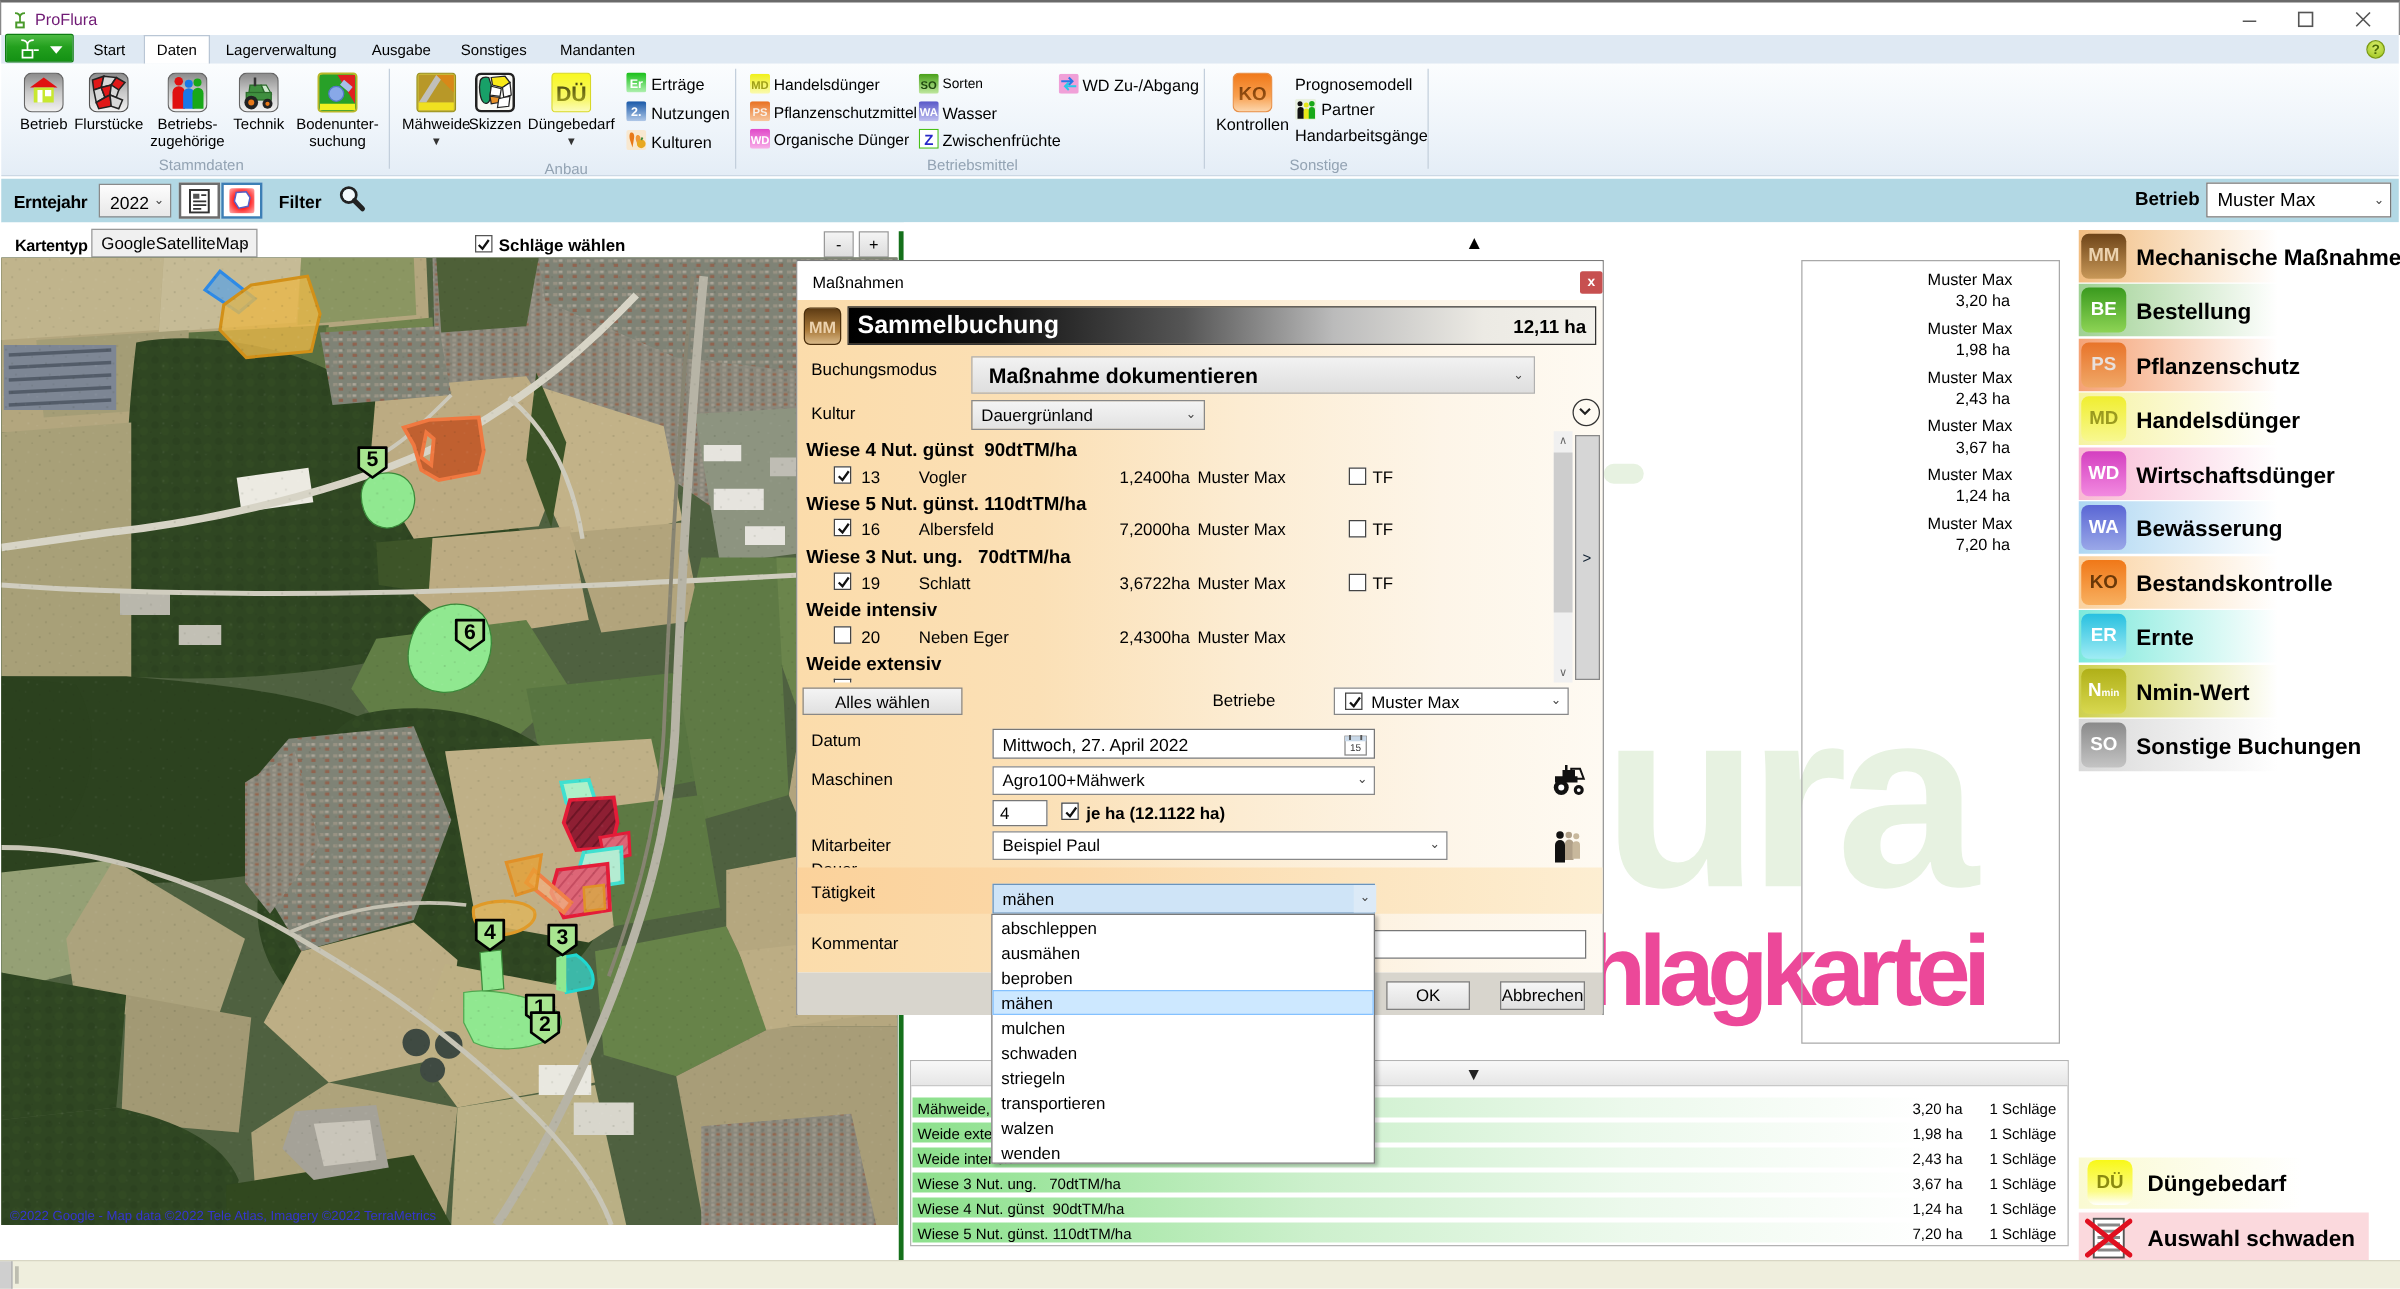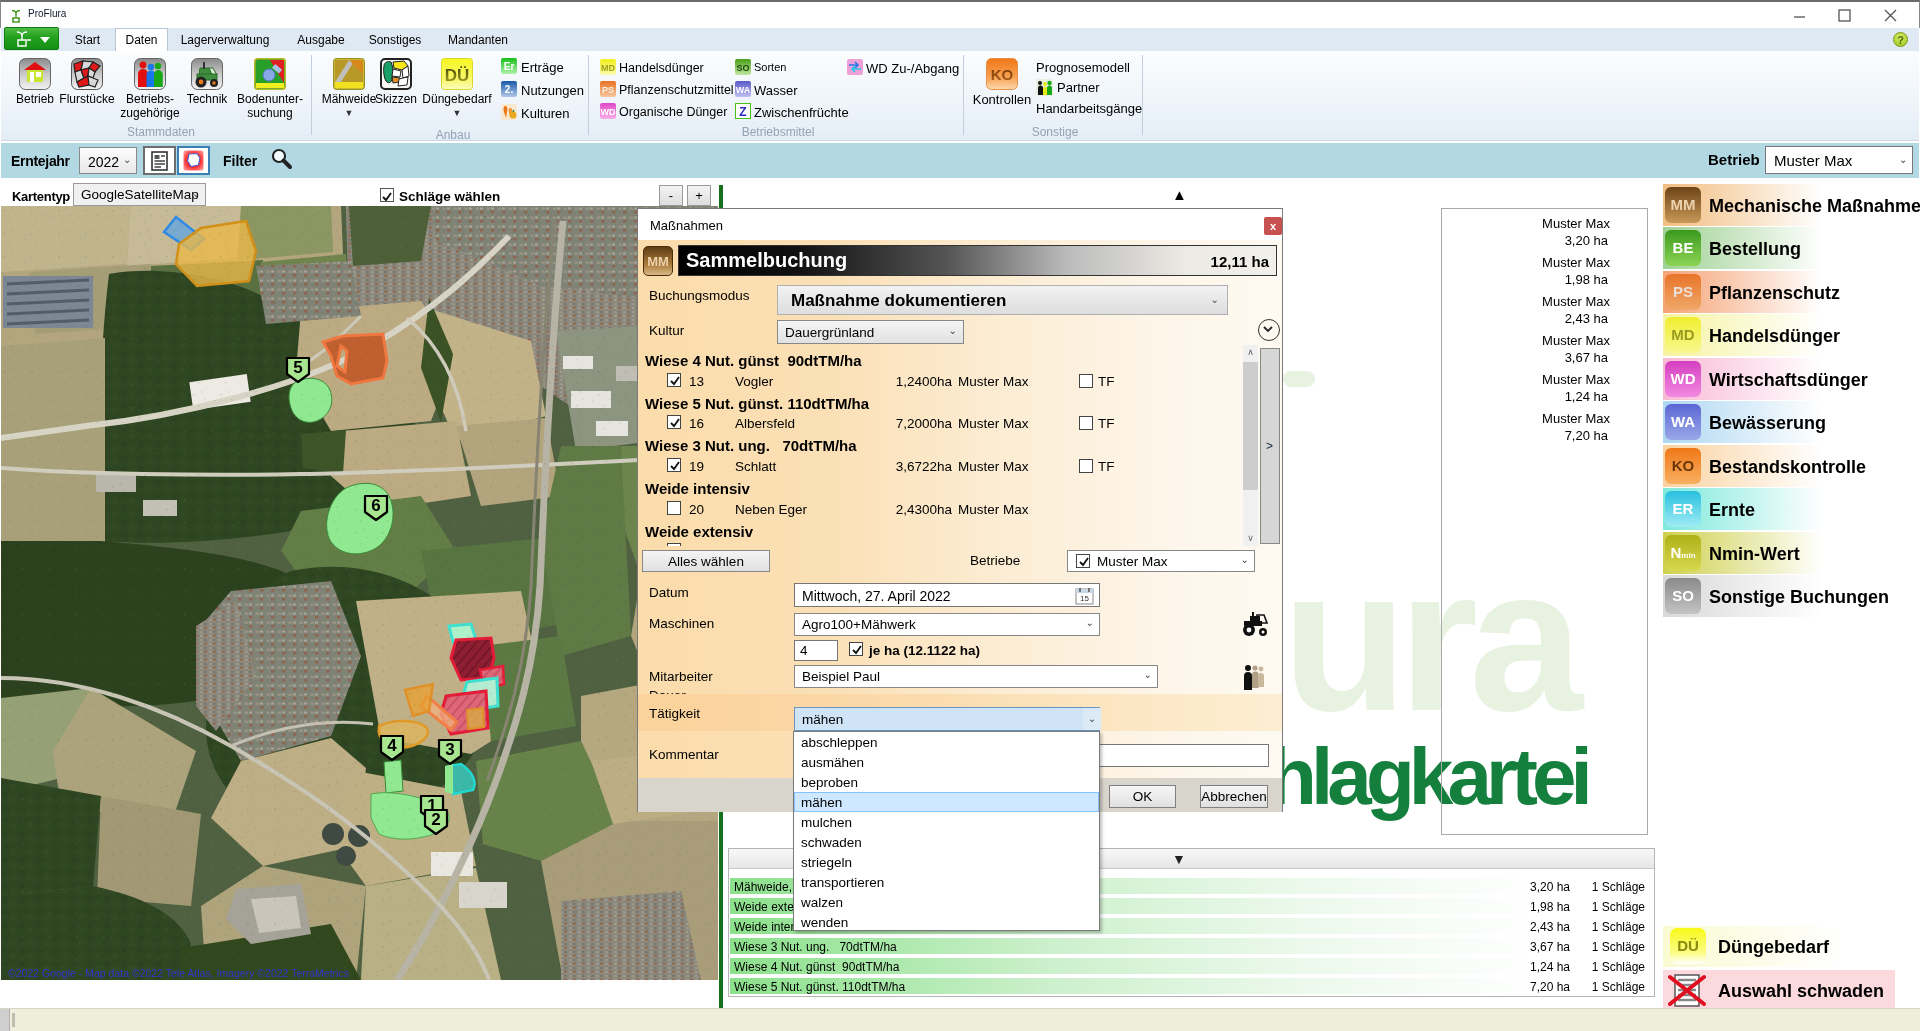--- a/index.html
+++ b/index.html
@@ -12,21 +12,21 @@
 </style>
 </head>
 <body>
 <div id="app">
 
 <div class="abs" style="left:0;top:0;width:1920px;height:28px;background:#fff;border-top:2px solid #6a6a6a;border-left:1px solid #888;border-right:1px solid #888;">
   <svg class="abs" style="left:8px;top:7px" width="14" height="14" viewBox="0 0 14 14">
     <path d="M4 9 h6 v4 h-6 z" fill="none" stroke="#4a9a2a" stroke-width="1.6"></path>
     <path d="M7 9 V5 M7 5 C7 2.5 9 1.5 11 1.5 M7 5 C7 2.5 5 1.5 3 1.5" fill="none" stroke="#4a9a2a" stroke-width="1.4"></path>
   </svg>
-  <div class="abs" style="left:27px;top:6px;font-size:10px;color:#0f172a">ProFlura</div>
+  <div class="abs" style="left:27px;top:6px;font-size:13px;color:#701a75">ProFlura</div>
   <svg class="abs" style="left:1793px;top:5px" width="110" height="17" viewBox="0 0 110 17">
     <line x1="0" y1="10" x2="11" y2="10" stroke="#555" stroke-width="1.3"></line>
     <rect x="45" y="3" width="11" height="11" fill="none" stroke="#555" stroke-width="1.3"></rect>
     <path d="M91 3 L102 14 M102 3 L91 14" stroke="#555" stroke-width="1.3"></path>
   </svg>
 </div>
 
 <div class="abs" style="left:1px;top:28px;width:1918px;height:23px;background:#dfe9f3;"></div>
 <div class="abs" style="left:4px;top:27px;width:55px;height:23px;background:linear-gradient(#4dbb43,#23a01e 45%,#149114);border:1px solid #0e7d12;border-radius:2px;">
   <svg class="abs" style="left:9px;top:3px" width="38" height="17" viewBox="0 0 38 17">
@@ -543,21 +543,21 @@
 <div class="abs" style="left:8px;top:967px;font-size:10.5px;color:#3535cf;z-index:5;">©2022 Google - Map data ©2022 Tele Atlas,  Imagery ©2022 TerraMetrics</div>
 
 <div class="abs" style="left:719px;top:185px;width:4px;height:823px;background:#15701b;"></div>
 
 <div class="abs" style="left:723px;top:178px;width:934px;height:830px;background:#fff;"></div>
 <div class="abs" style="left:1172px;top:186px;font-size:15px;color:#000;">▲</div>
 
 <div class="abs" style="left:723px;top:206px;width:925px;height:802px;overflow:hidden;">
   <div class="abs b" style="left:559px;top:340px;font-size:205px;line-height:185px;color:#e7f2e1;letter-spacing:-9px;">ura</div>
   <div class="abs" style="left:560px;top:165px;width:32px;height:16px;background:#e7f2e1;border-radius:8px;"></div>
-  <div class="abs b" style="left:545px;top:534px;font-size:80px;line-height:73px;color:#15803d;letter-spacing:-5.9px;">hlagkartei</div>
+  <div class="abs b" style="left:545px;top:534px;font-size:80px;line-height:73px;color:#ec4899;letter-spacing:-5.9px;">hlagkartei</div>
 </div>
 
 <div class="abs" style="left:1441px;top:208px;width:207px;height:627px;border:1px solid #a9a9a9;"></div>
 <div class="abs" id="musterlist">
   <div class="abs" style="left:1450px;top:216px;width:160px;text-align:right;font-size:13px;">Muster Max</div>
   <div class="abs" style="left:1450px;top:233px;width:158px;text-align:right;font-size:13px;">3,20 ha</div>
   <div class="abs" style="left:1450px;top:255px;width:160px;text-align:right;font-size:13px;">Muster Max</div>
   <div class="abs" style="left:1450px;top:272px;width:158px;text-align:right;font-size:13px;">1,98 ha</div>
   <div class="abs" style="left:1450px;top:294px;width:160px;text-align:right;font-size:13px;">Muster Max</div>
   <div class="abs" style="left:1450px;top:311px;width:158px;text-align:right;font-size:13px;">2,43 ha</div>

